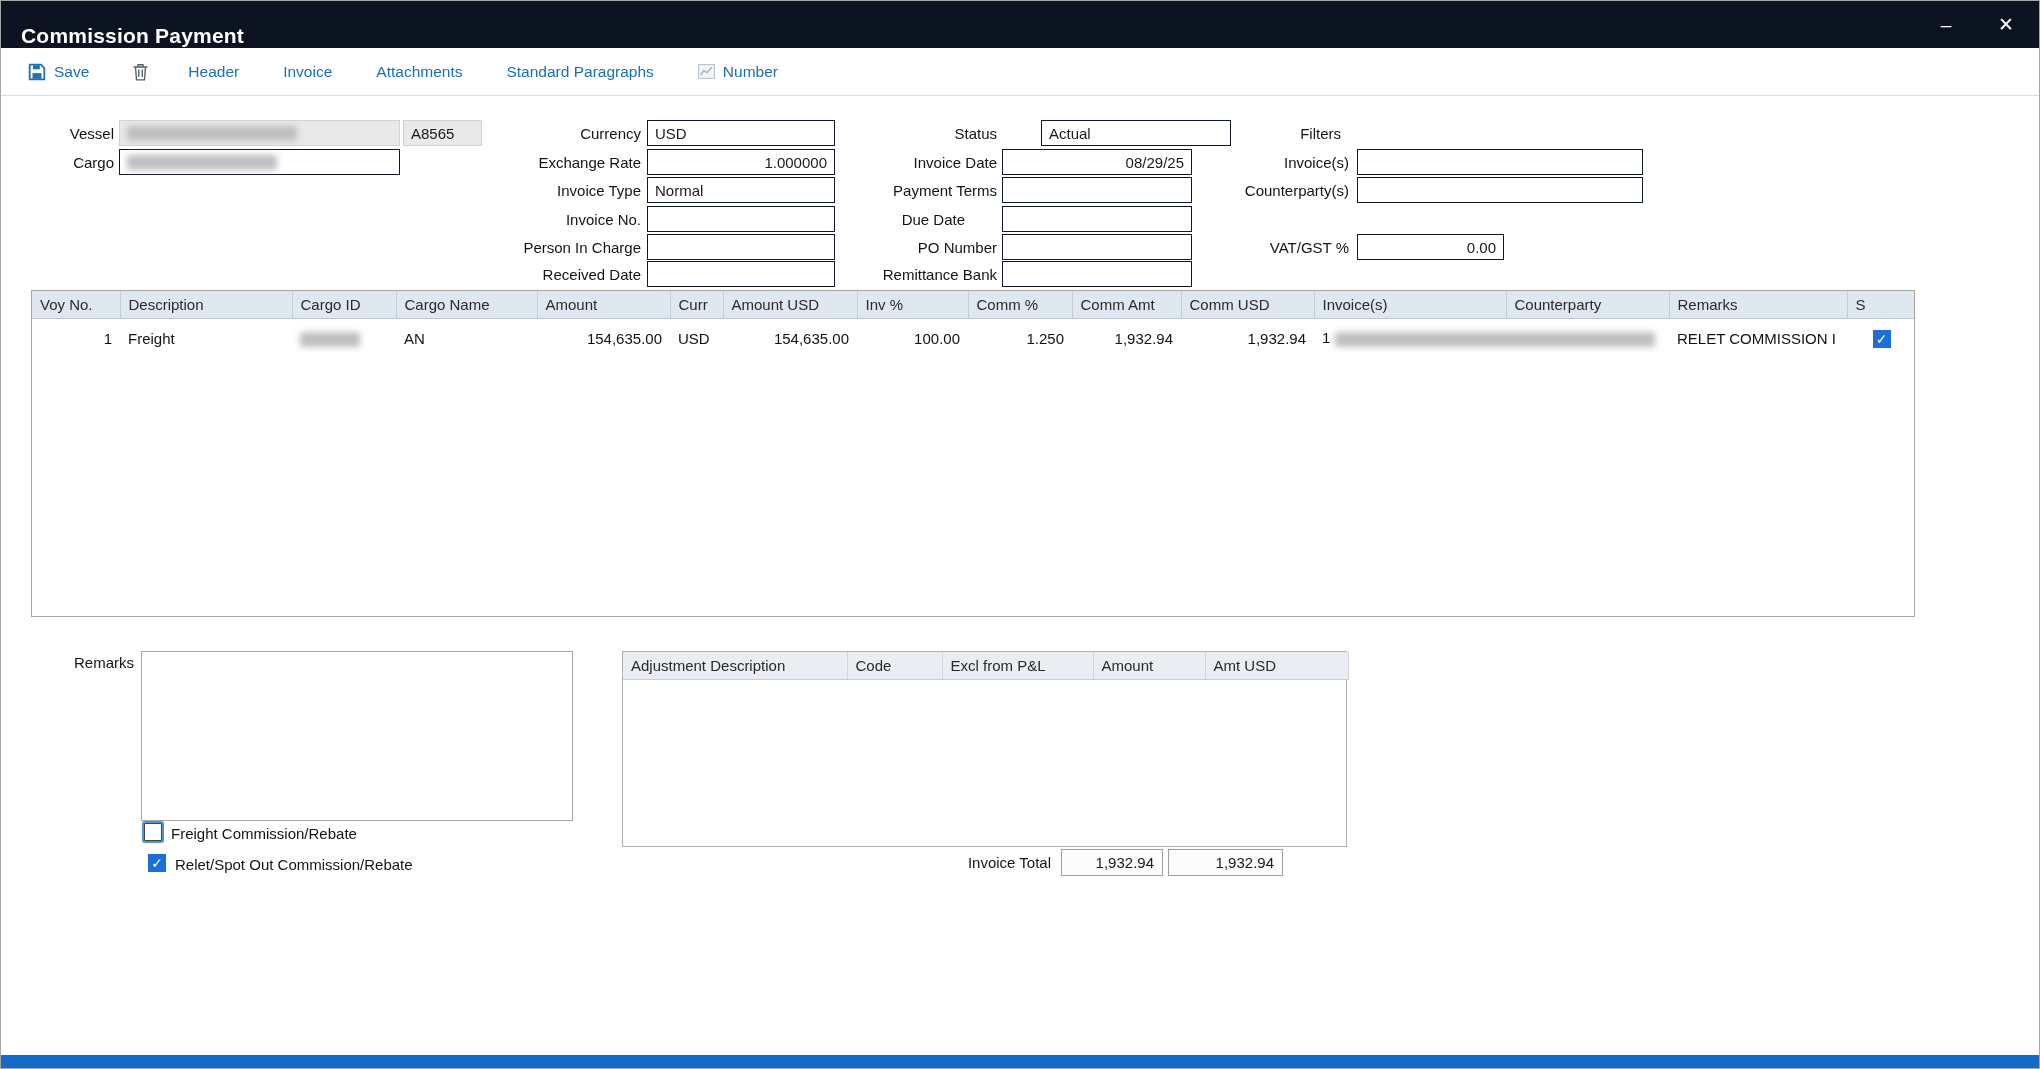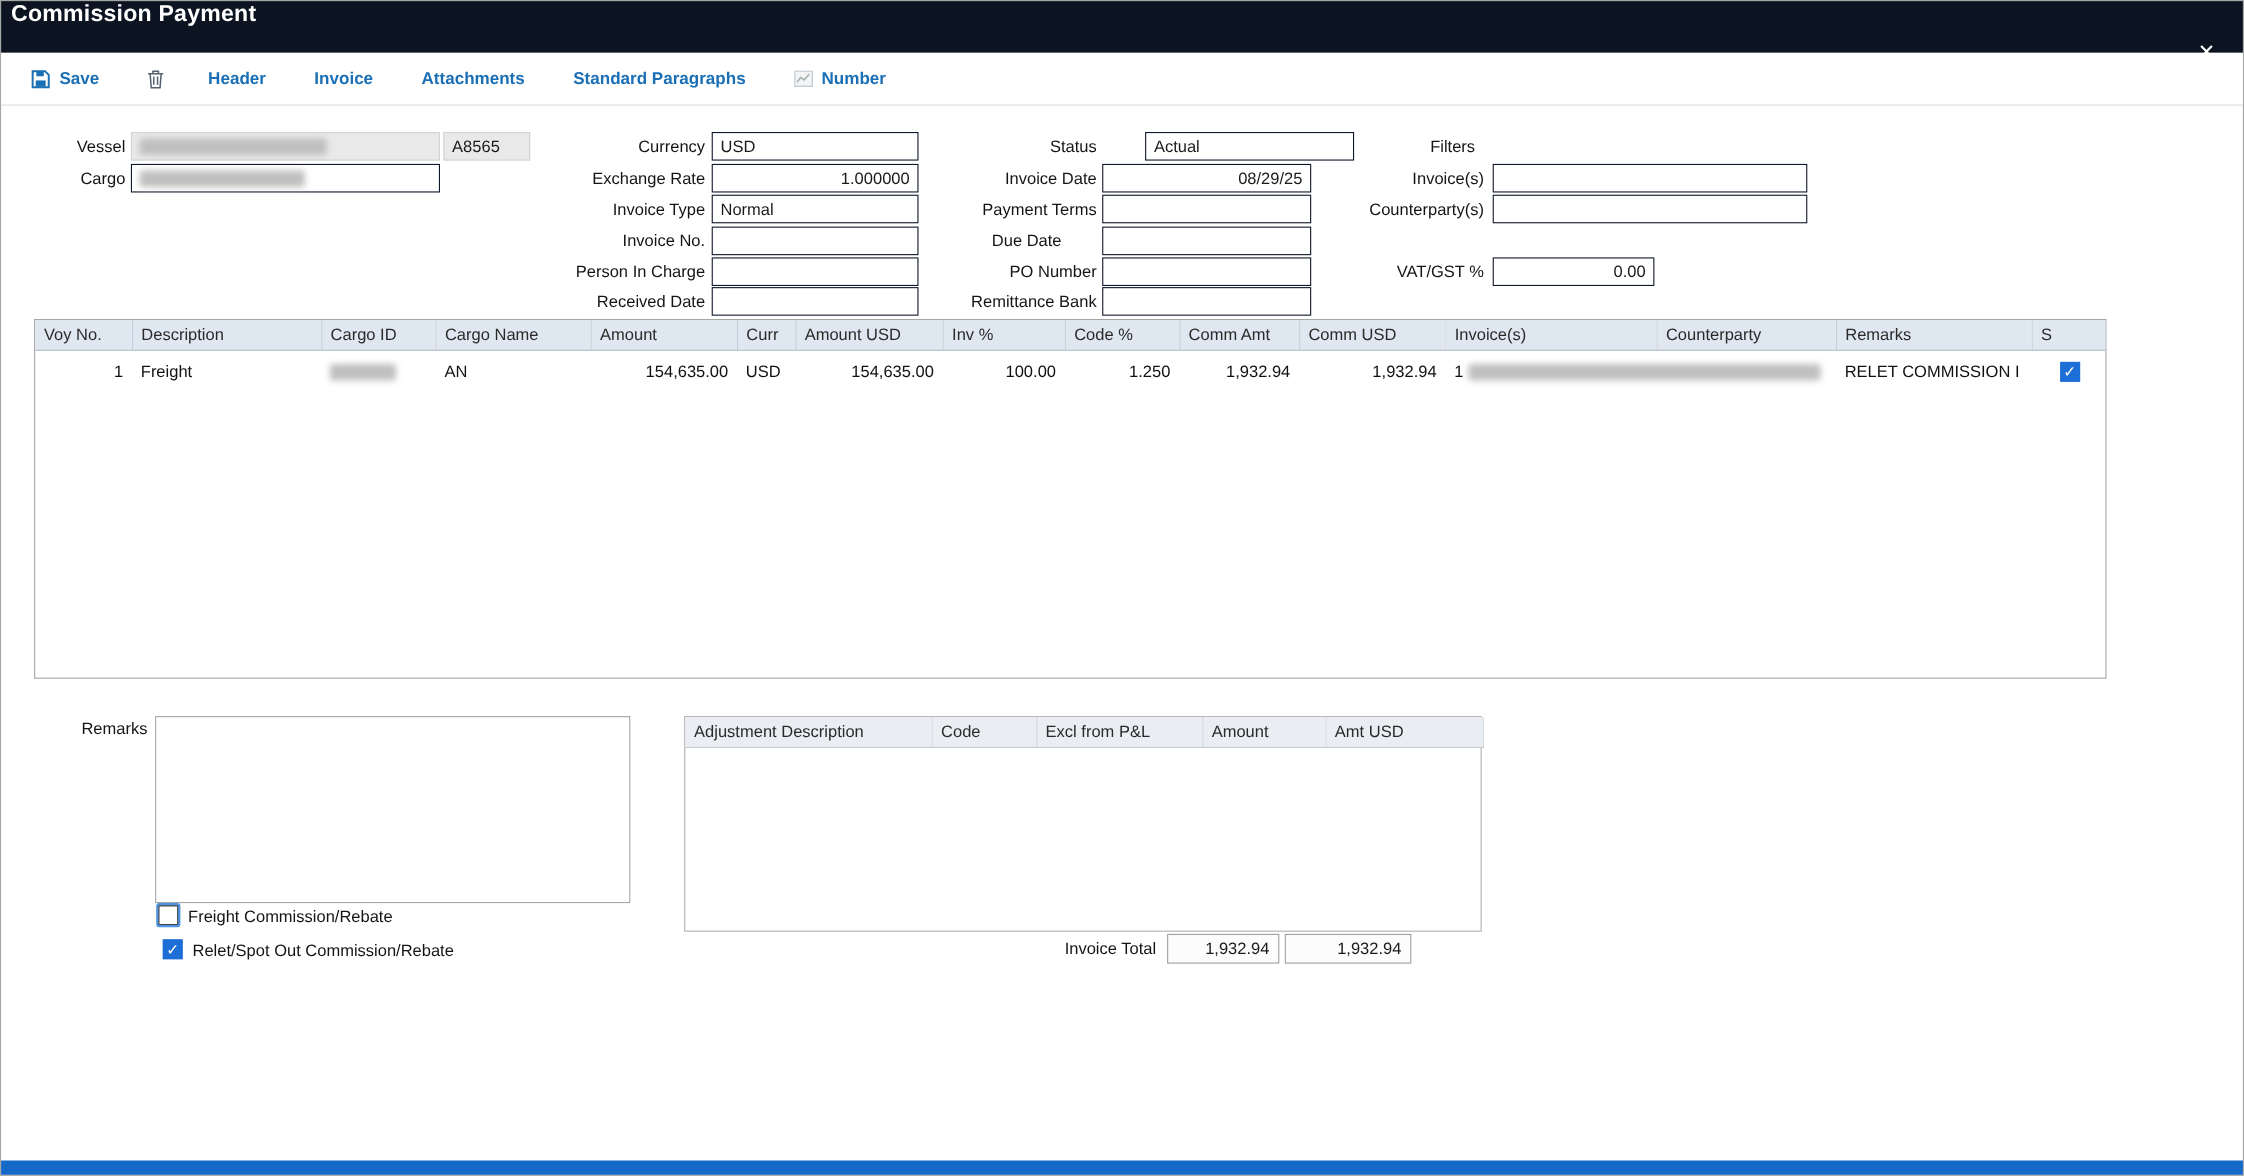--- a/index.html
+++ b/index.html
@@ -14,42 +14,41 @@
   .window {
     position: absolute; inset: 0;
     border: 1px solid #a6a6a6;
     background: #fff;
   }
   
   .titlebar {
     position: absolute; top: 0; left: 0; right: 0; height: 47px;
     background: var(--titlebar, #0c1422);
     color: #fff;
-    display: flex; align-items: flex-start;
-    padding: 0 18px 0 9px;
-    flex-direction: column;
+    display: flex; align-items: flex-end;
+    padding: 0 18px 0 20px;
   }
   .titlebar .title { font-size: 21px; font-weight: bold; letter-spacing: .2px; }
   .win-controls { margin-left: auto; display: flex; gap: 30px; }
   .win-btn {
     color: #fff; font-size: 19px; width: 30px; text-align: center;
     cursor: pointer; line-height: 47px; user-select: none;
   }
   
   .toolbar {
     position: absolute; top: 47px; left: 0; right: 0; height: 48px;
     display: flex; align-items: center;
     padding-left: 27px;
     border-bottom: 1px solid #d9dde2;
     background: #fff;
   }
   .tb-item {
     display: flex; align-items: center; gap: 8px;
     color: var(--link, #1b6fb5);
-    font-size: 15.5px; font-weight: 700;
+    font-size: 15.5px; font-weight: 400;
     margin-right: 44px; cursor: pointer; white-space: nowrap;
   }
   .tb-item.icon-only { margin-right: 40px; }
   
   .label {
     position: absolute; height: 26px;
     display: flex; align-items: center; justify-content: flex-end;
     font-size: 15px; color: #141414; white-space: nowrap;
   }
   .field {
@@ -267,21 +266,21 @@
       <thead>
         <tr>
           <th>Voy No.</th>
           <th>Description</th>
           <th>Cargo ID</th>
           <th>Cargo Name</th>
           <th>Amount</th>
           <th>Curr</th>
           <th>Amount USD</th>
           <th>Inv %</th>
-          <th>Code %</th>
+          <th>Comm %</th>
           <th>Comm Amt</th>
           <th>Comm USD</th>
           <th>Invoice(s)</th>
           <th>Counterparty</th>
           <th>Remarks</th>
           <th>S</th>
         </tr>
       </thead>
       <tbody>
         <tr>

